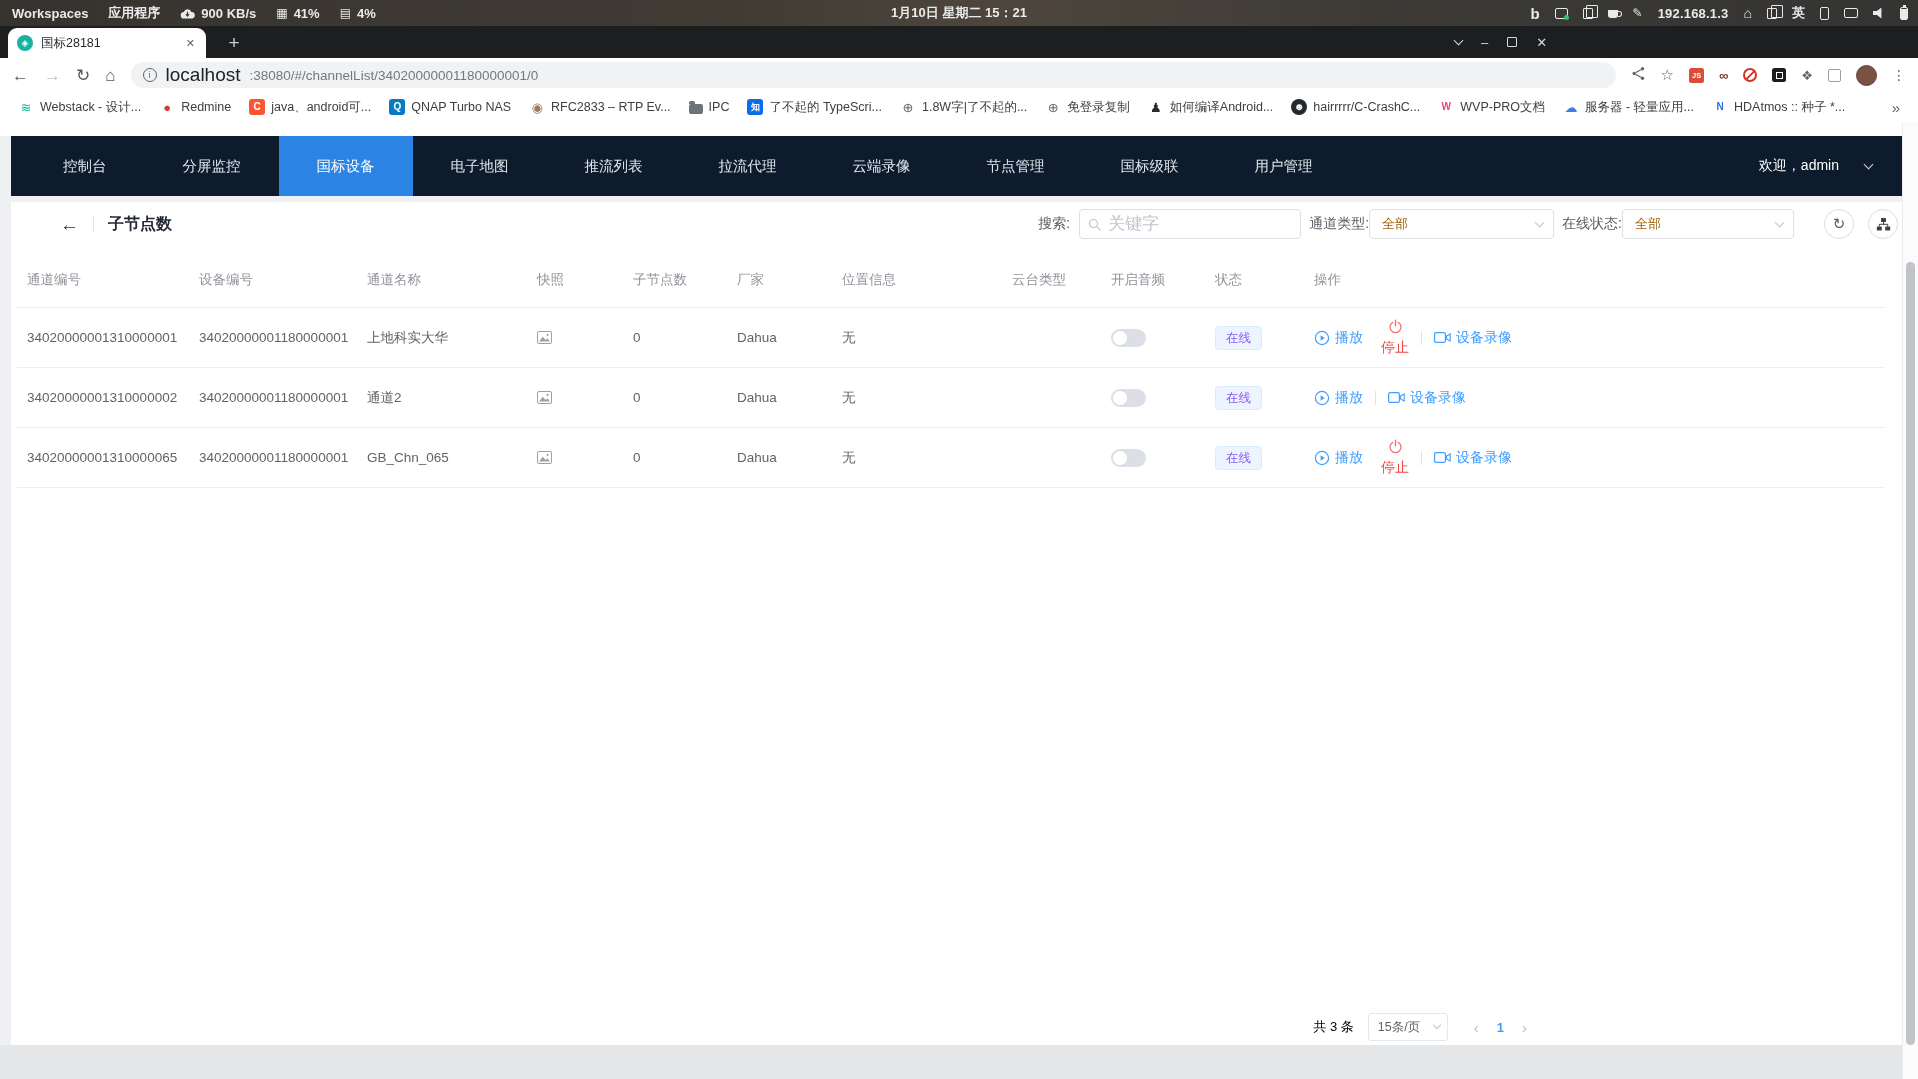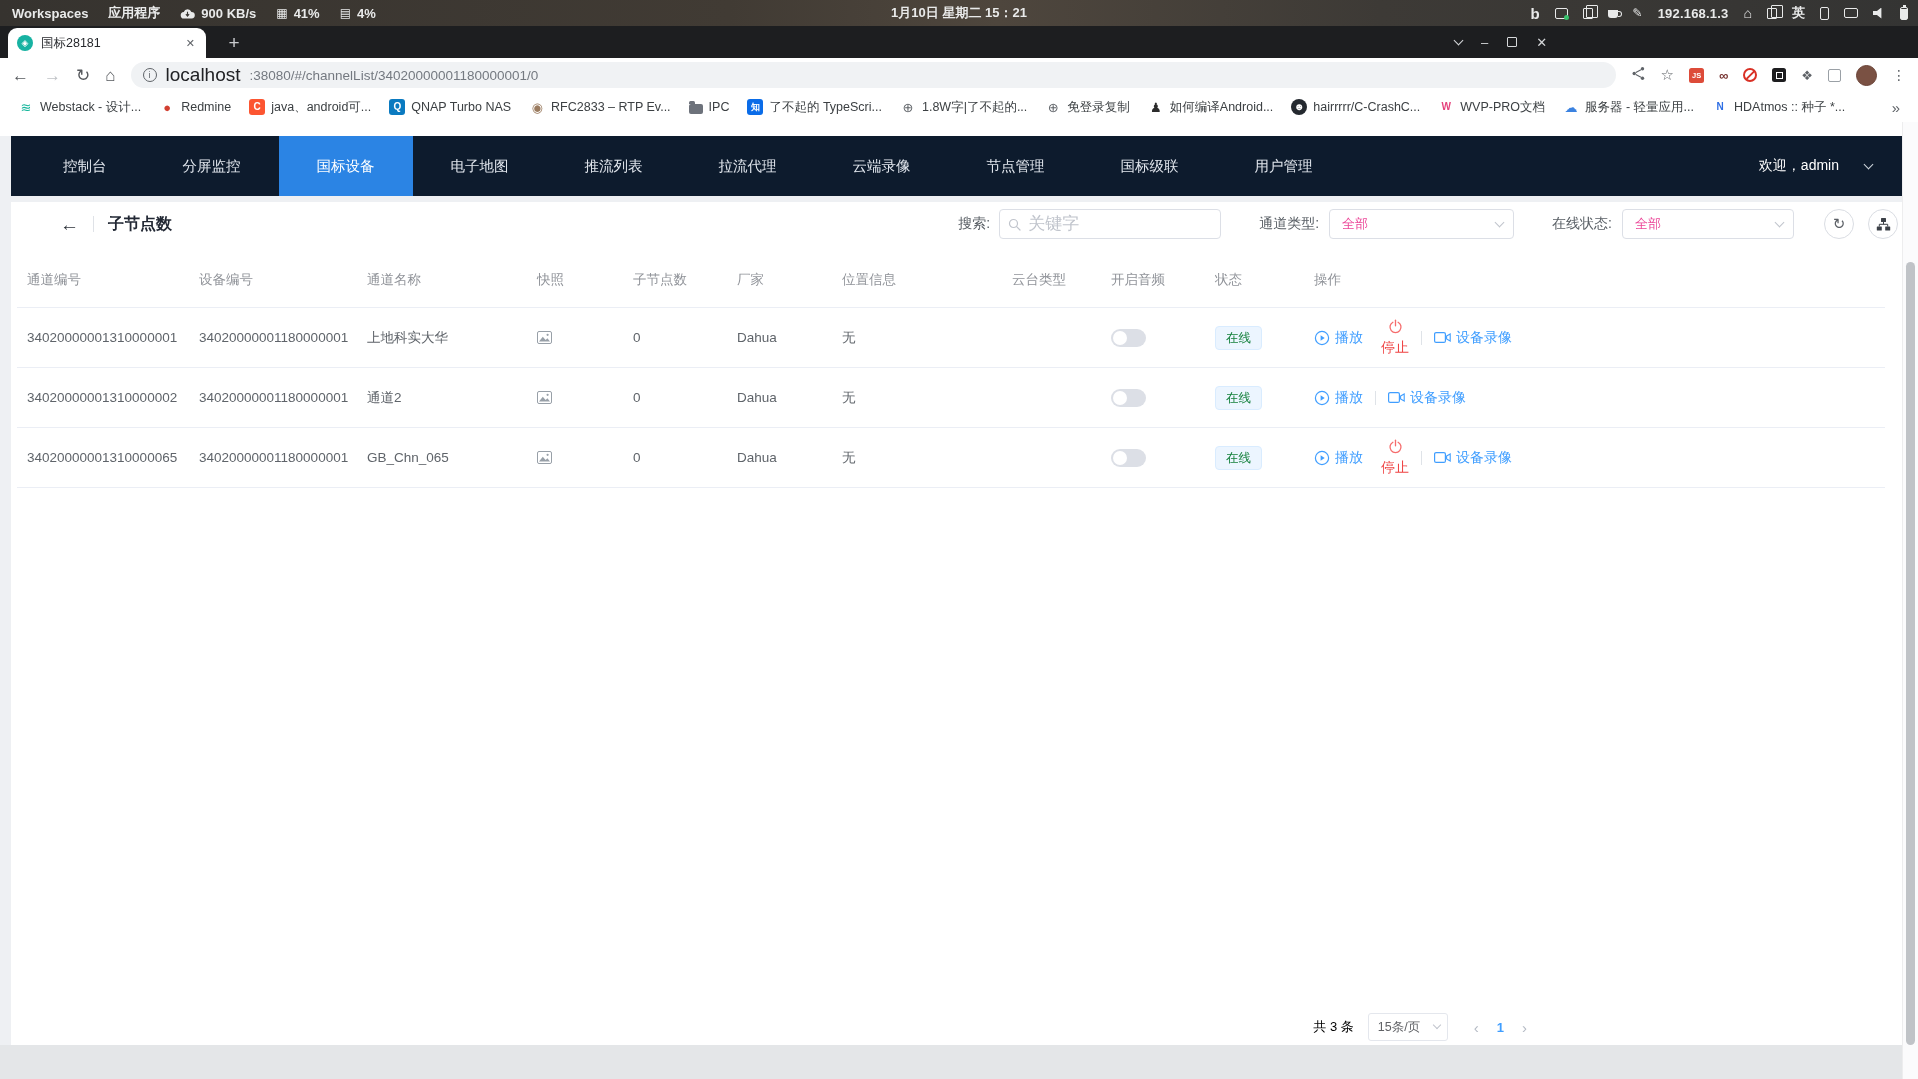--- a/index.html
+++ b/index.html
@@ -111,46 +111,46 @@
   .content { position:absolute; top:80px; left:11px; right:16px; bottom:34px; background:#fff; }
   .band { position:absolute; bottom:0; left:0; right:16px; height:34px; background:#e4e6e8; }
 
   
   .toolbar { display:flex; align-items:center; height:44px; padding:0 4px 0 49px; }
   .back { font-size:19px; color:#2b3138; font-weight:700; line-height:1; }
   .tsep { width:1px; height:16px; background:#dfe2e7; margin:0 14px; }
   .ptitle { font-size:16px; font-weight:700; color:#222834; }
   .flex1 { flex:1; }
   .flabel { font-size:14px; color:#5a6066; white-space:nowrap; }
-  .ml22 { margin-left:38px; } .ml30 { margin-left:30px; } .ml14 { margin-left:14px; }
+  .ml22 { margin-left:8px; } .ml30 { margin-left:30px; } .ml14 { margin-left:14px; }
   .sinput { width:222px; height:30px; border:1px solid #dcdfe6; border-radius:4px; background:#fff;
     display:flex; align-items:center; padding:0 8px; gap:7px; margin-left:9px; }
   .sinput input { border:none; outline:none; flex:1; min-width:0; font-size:17px; color:#606266;
     font-family:inherit; background:transparent; }
   .sinput input::placeholder { color:#c0c4cc; }
   .fselect { height:30px; border:1px solid #dcdfe6; border-radius:4px; background:#fff; display:flex;
-    align-items:center; padding:0 10px 0 12px; font-size:13px; color:#ec4899; margin-left:10px; }
+    align-items:center; padding:0 10px 0 12px; font-size:13px; color:#a16207; }
   .fselect .caret { margin-left:auto; }
   .w185 { width:185px; } .w172 { width:172px; }
   .cbtn { width:30px; height:30px; border:1px solid #dadde3; border-radius:50%; display:inline-flex;
     align-items:center; justify-content:center; color:#5c6066; font-size:15px; background:#fff; }
 
   
   .table { margin:6px 17px 0 6px; }
   .thead { display:flex; height:56px; border-bottom:1px solid #ebeef5; }
   .th { display:flex; align-items:center; padding-left:10px; font-size:13.5px; color:#909399; font-weight:500; }
   .trow { display:flex; height:60px; border-bottom:1px solid #ebeef5; }
   .td { display:flex; align-items:center; padding-left:10px; font-size:13.5px; color:#5f646a; }
   .c1{width:172px;} .c2{width:168px;} .c3{width:170px;} .c4{width:96px;} .c5{width:104px;}
   .c6{width:105px;} .c7{width:170px;} .c8{width:99px;} .c9{width:104px;} .c10{width:99px;} .c11{flex:1;}
   .snap { display:inline-flex; }
   .switch { width:35px; height:18px; border-radius:9px; background:#dcdfe6; position:relative; }
   .switch .knob { position:absolute; left:2px; top:2px; width:14px; height:14px; border-radius:50%; background:#fff; }
   .tag { padding:0 10px; height:24px; line-height:22px; border:1px solid #d9ecff; background:#ecf5ff;
-    color:#15803d; border-radius:4px; font-size:12.5px; }
+    color:#8b5cf6; border-radius:4px; font-size:12.5px; }
   .lnk { display:inline-flex; align-items:center; gap:5px; color:#409eff; font-size:14px; cursor:pointer; text-decoration:none; }
   .lnk.stop { color:#ef4444; margin-left:18px;flex-direction:column; }
   .vsep { width:1px; height:14px; background:#dfe3e8; margin:0 12px; }
 
   
   .pager { position:absolute; right:365px; bottom:4px; display:flex; align-items:center; height:28px; }
   .ptotal { font-size:13px; color:#000000; margin-right:14px; }
   .psize { width:80px; height:28px; border:1px solid #e4e7ed; border-radius:3px; display:flex; align-items:center;
     padding:0 7px 0 9px; font-size:12.5px; color:#606266; background:#fff; }
   .psize .caret { margin-left:auto; width:6px; height:6px; }

